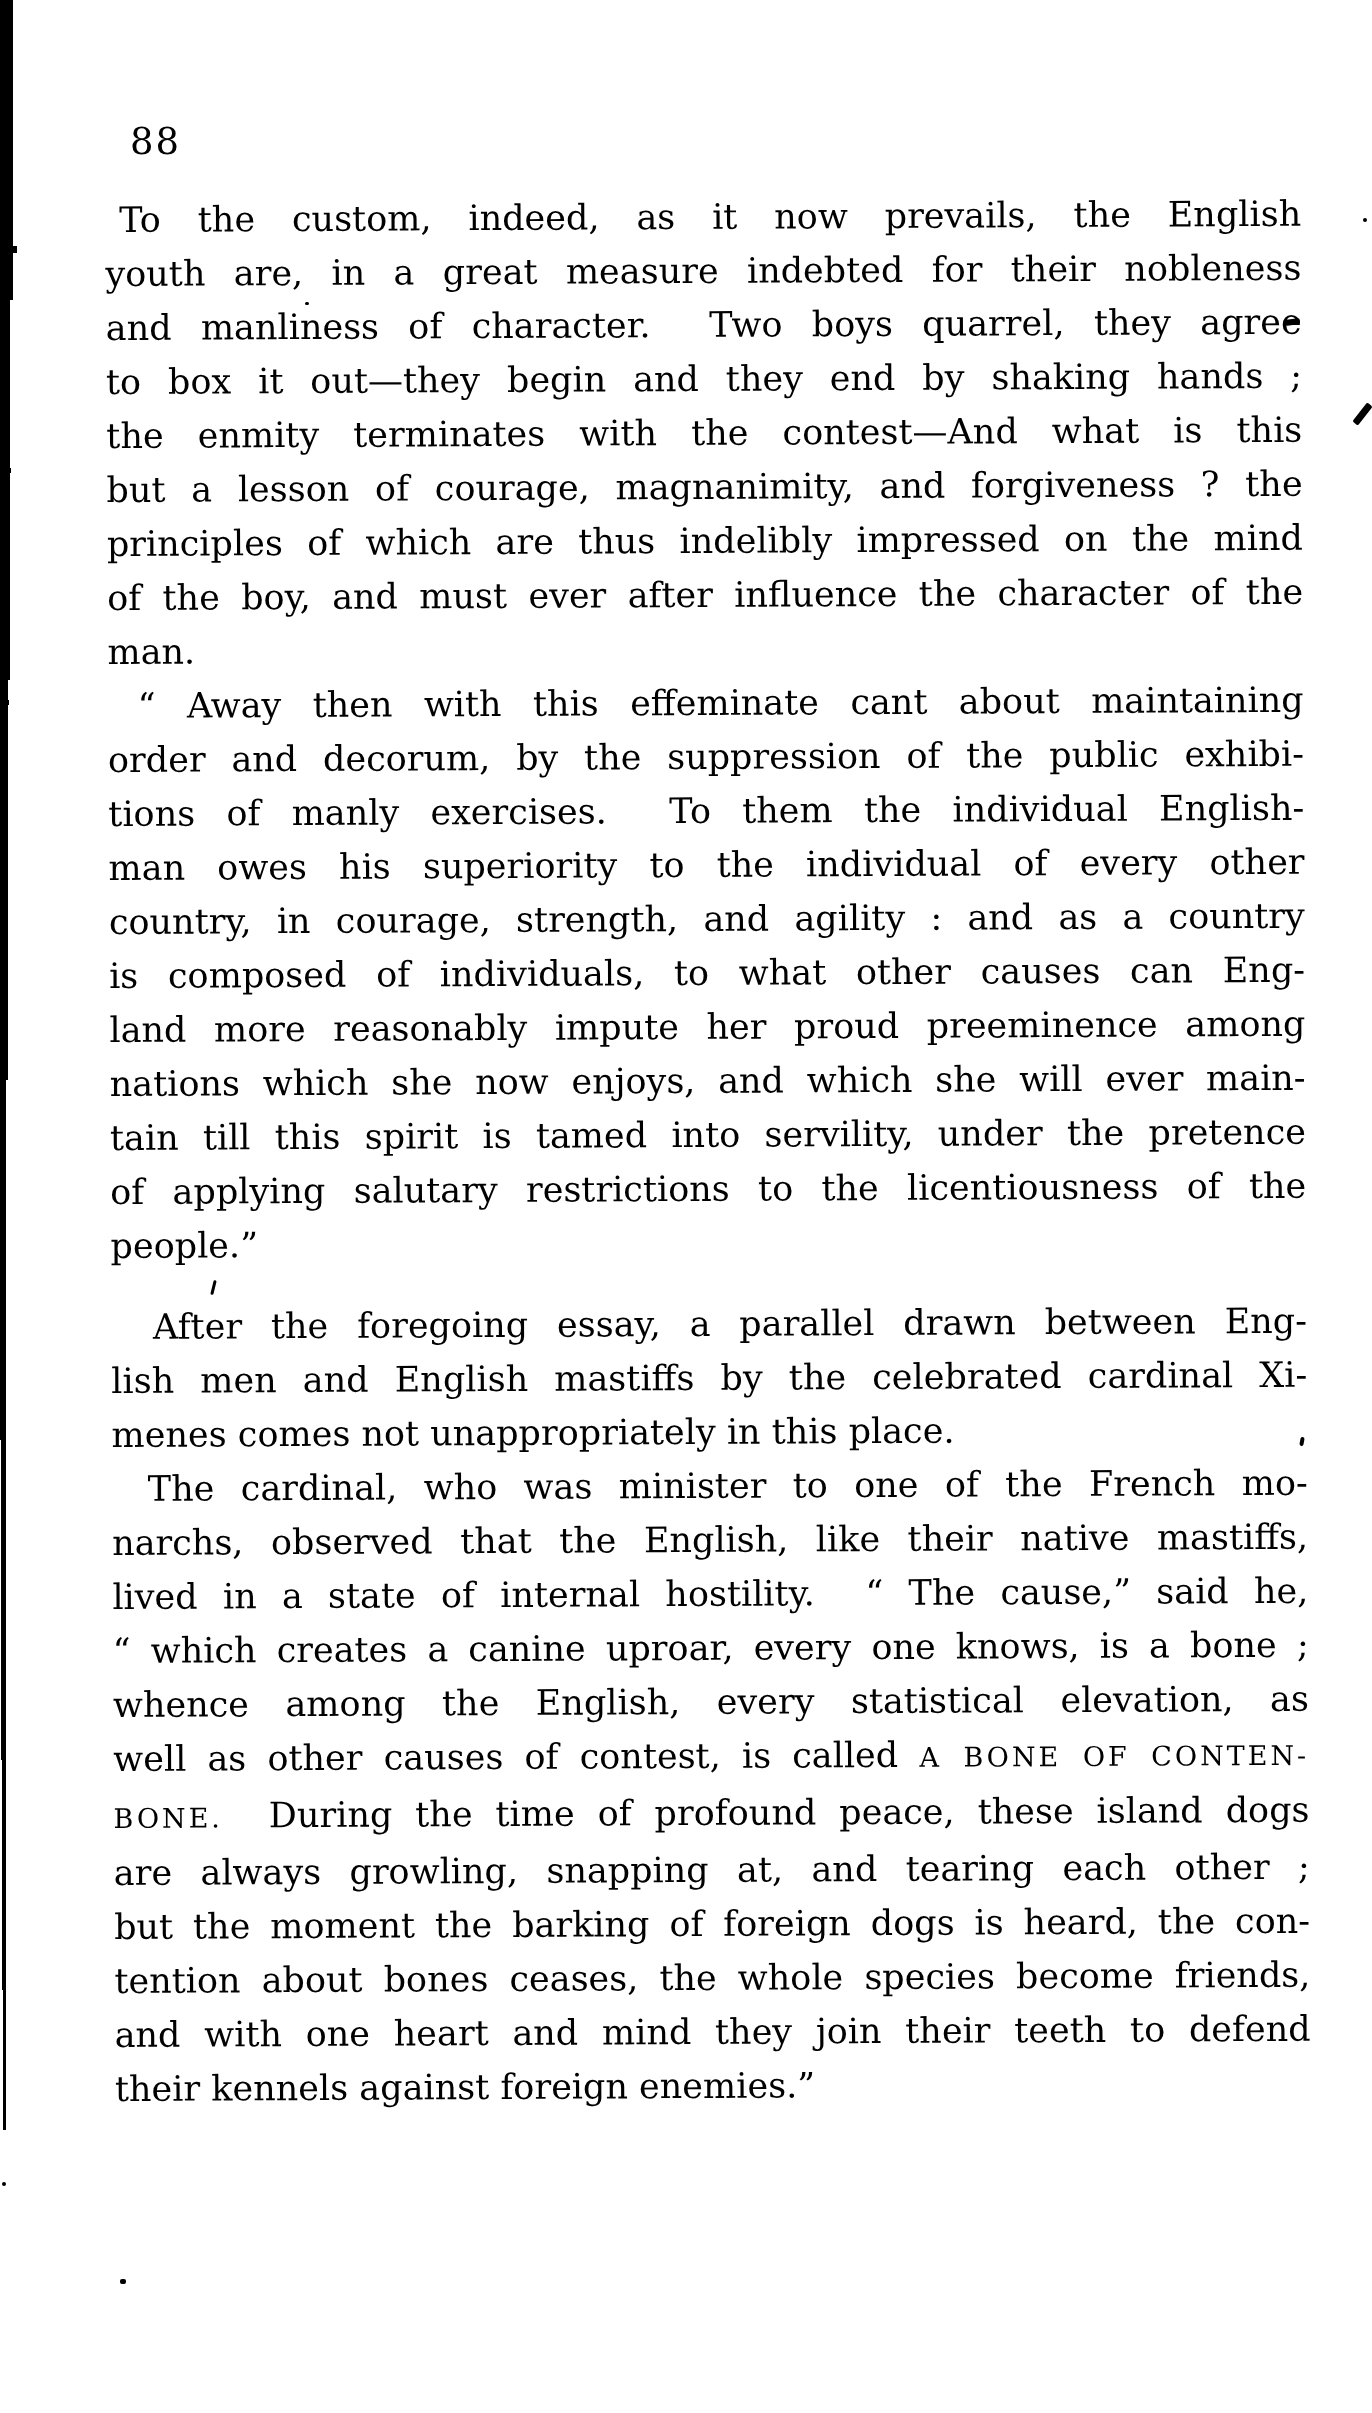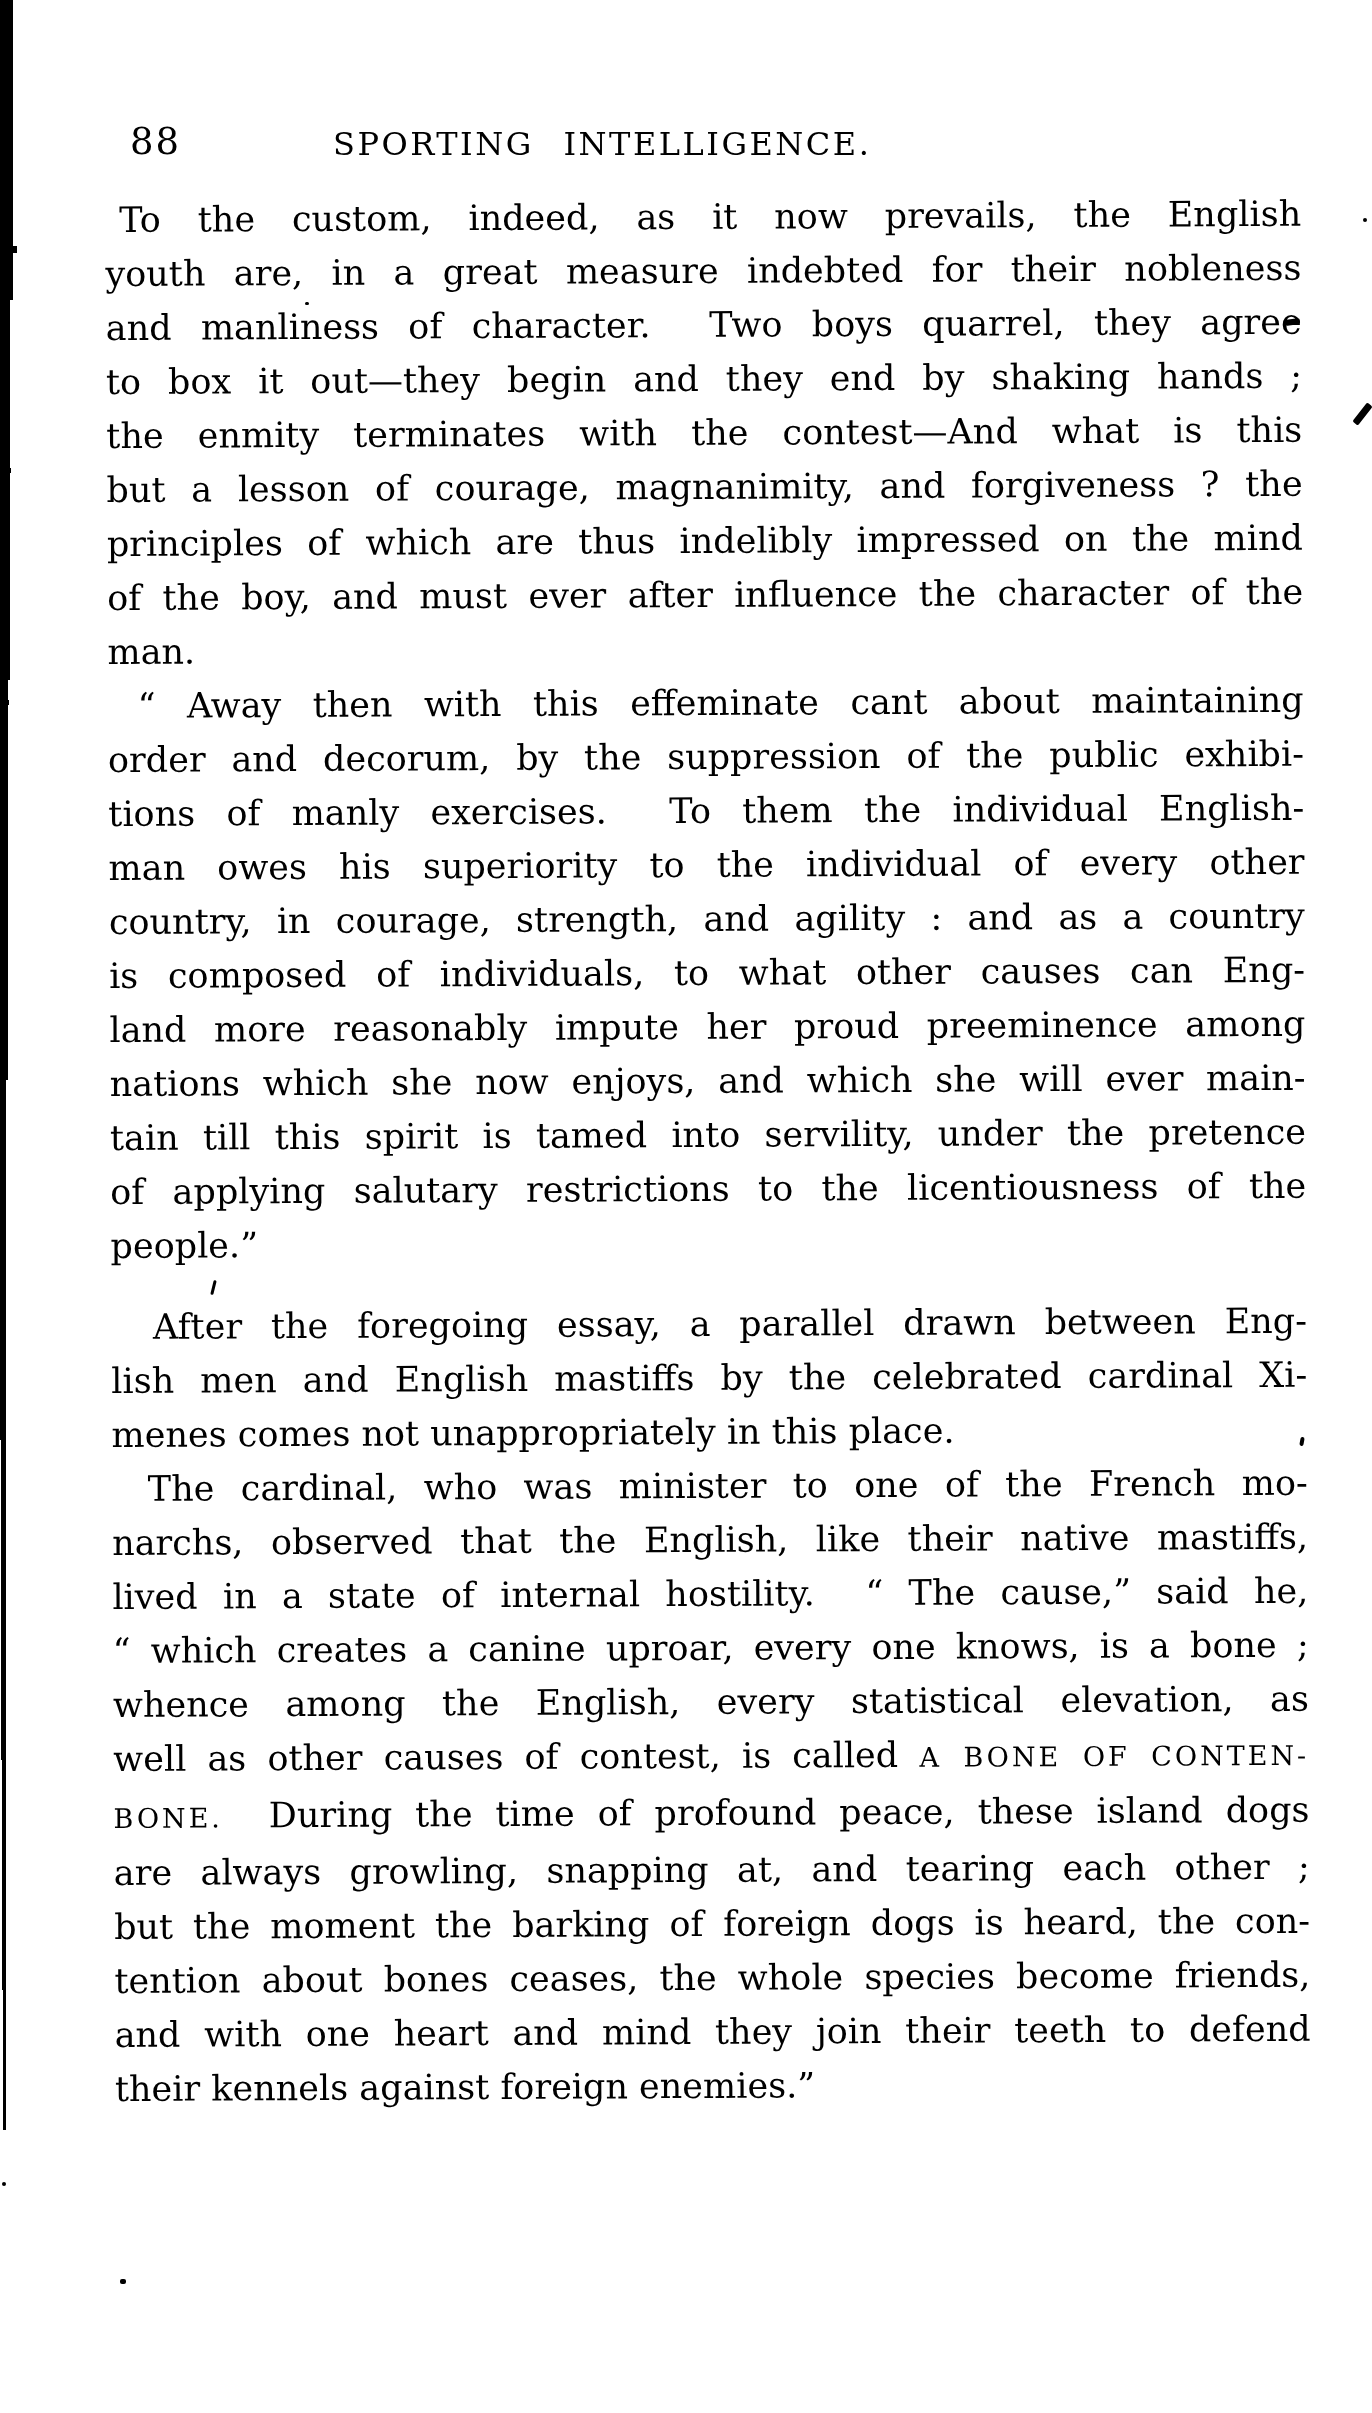--- a/index.html
+++ b/index.html
@@ -59,21 +59,20 @@
     position: absolute;
     background: #000;
     border-radius: 2px;
   }
 </style>
 </head>
 <body>
 
 <div id="page">
   <div class="page-number">88</div>
-  <div class="running-header">SPORTING INTELLIGENCE.</div>
   <div id="body-text">
       <div class="paragraph">
         <div class="line" style="text-indent: 14px;">To the custom, indeed, as it now prevails, the English</div>
         <div class="line">youth are, in a great measure indebted for their nobleness</div>
         <div class="line">and manliness of character.&nbsp; Two boys quarrel, they agree</div>
         <div class="line">to box it out—they begin and they end by shaking hands ;</div>
         <div class="line">the enmity terminates with the contest—And what is this</div>
         <div class="line">but a lesson of courage, magnanimity, and forgiveness ? the</div>
         <div class="line">principles of which are thus indelibly impressed on the mind</div>
         <div class="line">of the boy, and must ever after influence the character of the</div>

